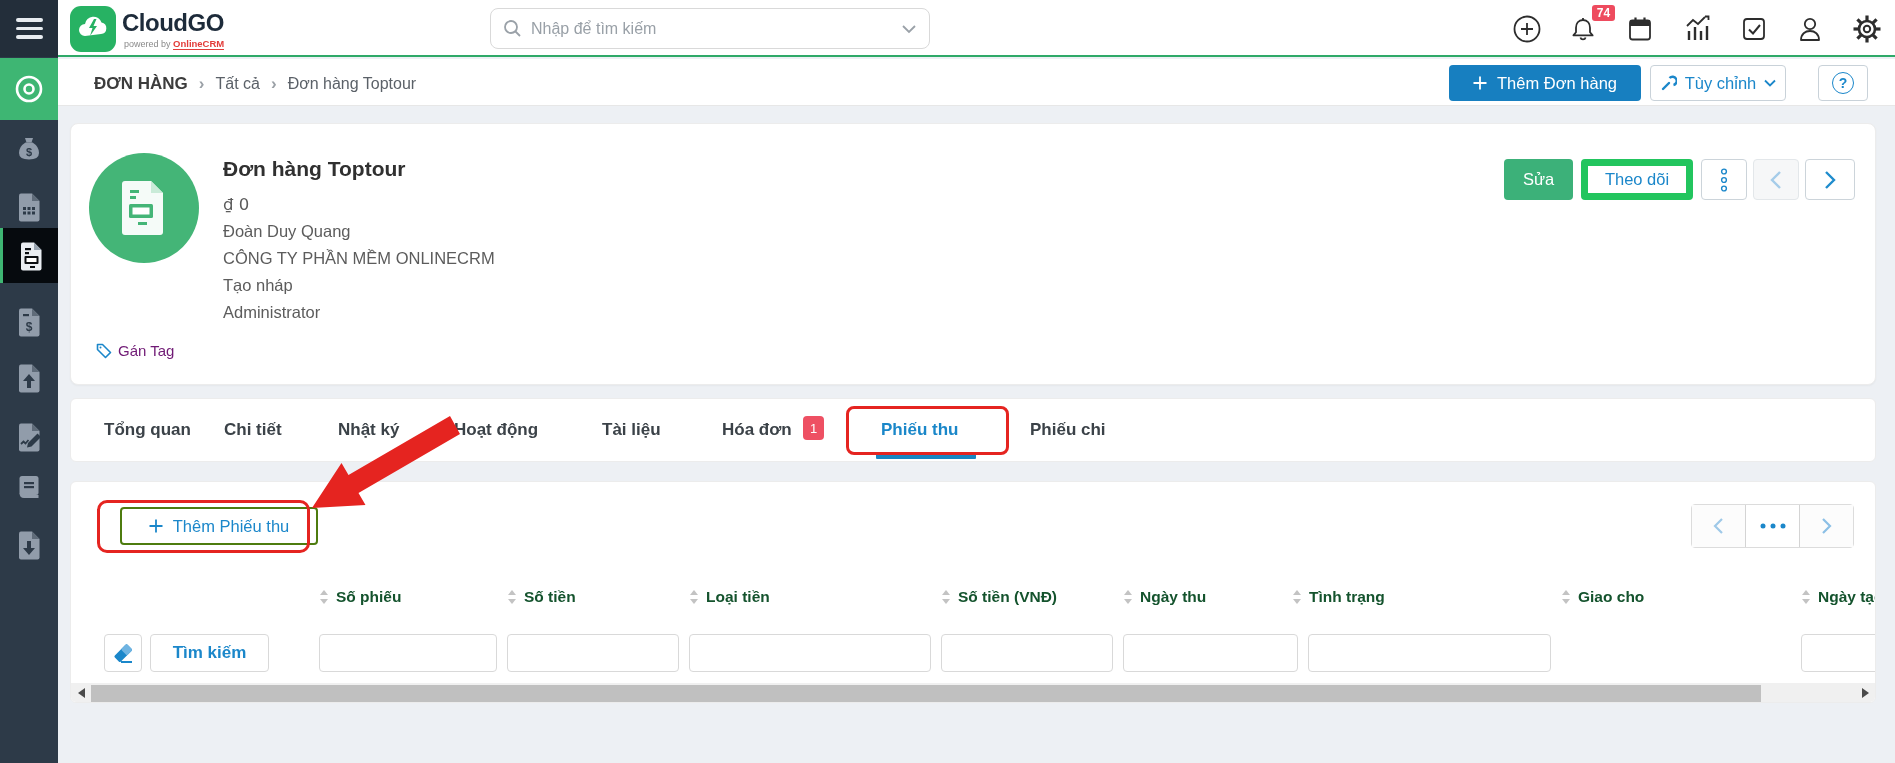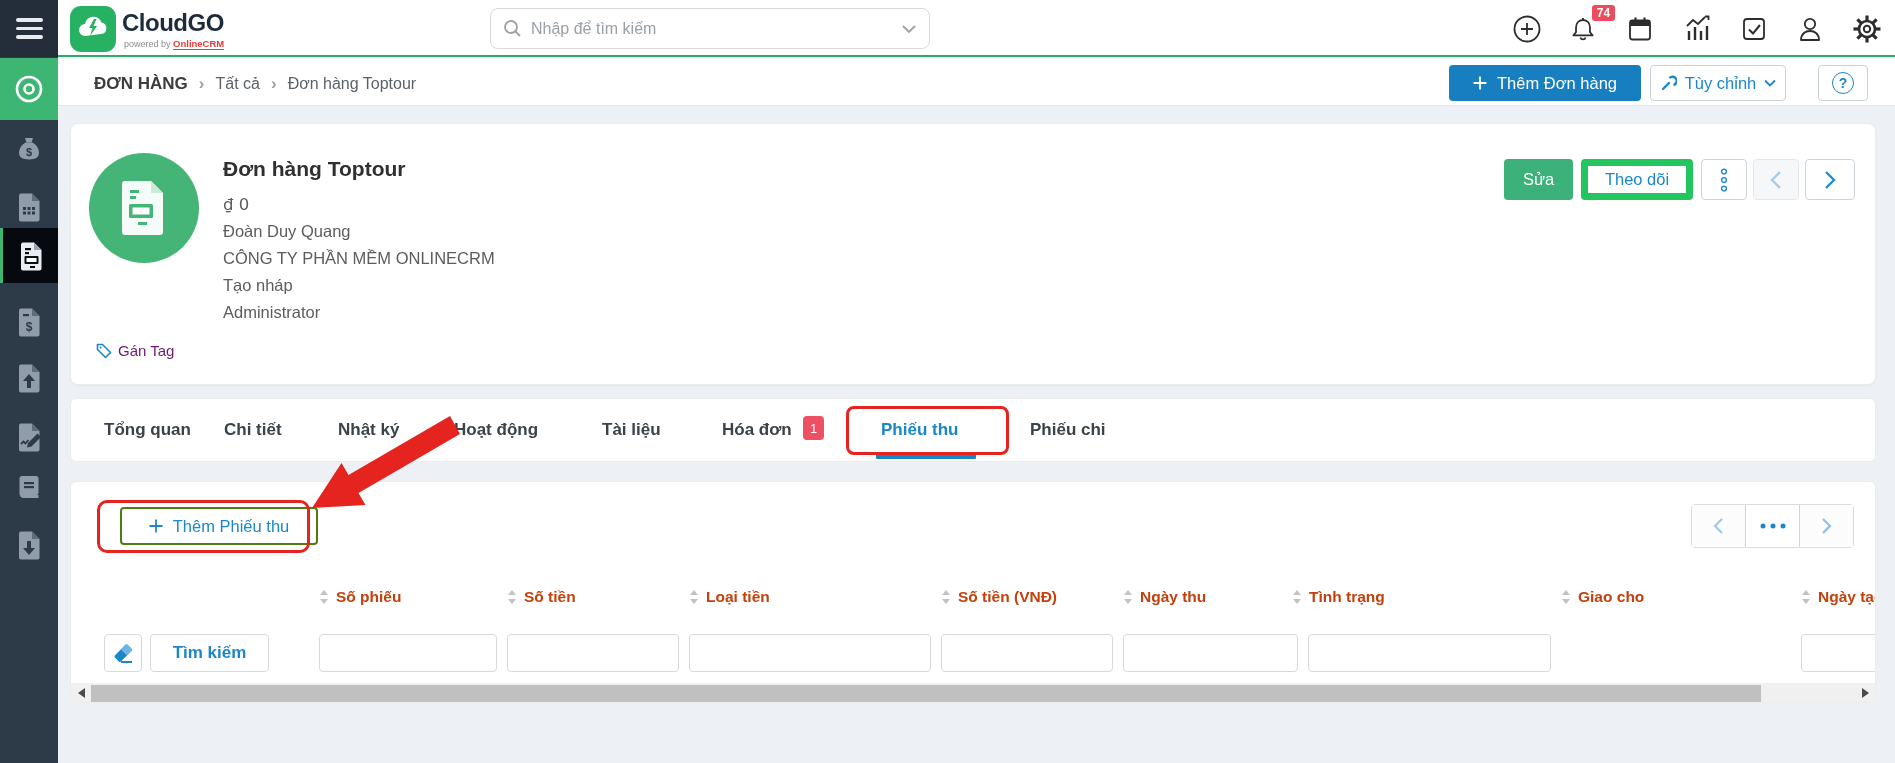--- a/index.html
+++ b/index.html
@@ -62,21 +62,21 @@
   #tab-badge { left:732px; top:17px; width:21px; height:24px; background:#ee5063; border-radius:4px; color:#fff; font-size:13px; display:flex; align-items:center; justify-content:center; }
   #tab-annotation { left:775px; top:7px; width:163px; height:49px; border:3.5px solid #e52420; border-radius:8px; pointer-events:none; z-index:5; }
 
   
   #panel { left:70px; top:481px; width:1806px; height:222px; background:#fff; border:1px solid #ececec; border-radius:6px; overflow:hidden; }
   #btn-add-receipt { left:33px; top:25px; width:198px; height:38px; background:#fff; border:2px solid #4d7c0f; border-radius:4px; color:#1b87ca; font-size:16.5px; display:flex; align-items:center; justify-content:center; gap:10px; cursor:pointer;margin-left:16px; }
   #receipt-annotation { left:26px; top:18px; width:213px; height:53px; border:3.5px solid #e52420; border-radius:10px; pointer-events:none; z-index:5; }
   #pager { left:1620px; top:22px; width:163px; height:44px; border:1px solid #dcdcdc; border-radius:4px; display:flex; }
   #pager .pcell { flex:1; display:flex; align-items:center; justify-content:center; cursor:pointer; background:#fcfcfc; }
   #pager .pcell.mid { background:#fff; border-left:1px solid #d4d4d4; border-right:1px solid #d4d4d4; }
-  .hcell { top:94px; height:42px; display:flex; align-items:center; gap:7px; font-size:15.5px; font-weight:600; color:#c2410c; cursor:pointer; white-space:nowrap; }
+  .hcell { top:94px; height:42px; display:flex; align-items:center; gap:7px; font-size:15.5px; font-weight:600; color:#14532d; cursor:pointer; white-space:nowrap; }
   .ffld { top:152px; height:38px; border:1px solid #d9d9d9; border-radius:4px; background:#fff; font-size:15.5px; color:#444; padding:0 10px; outline:none; font-family:inherit; }
   .ffld::placeholder { color:#a9a9a9; }
   #btn-erase { left:33px; top:152px; width:38px; height:38px; background:#fff; border:1px solid #d9d9d9; border-radius:4px; display:flex; align-items:center; justify-content:center; cursor:pointer; }
   #btn-search { left:79px; top:152px; width:119px; height:38px; background:#fff; border:1px solid #d9d9d9; border-radius:4px; color:#1b87ca; font-size:17px; font-weight:600; display:flex; align-items:center; justify-content:center; cursor:pointer; }
   #hscroll { left:0; top:201px; width:1806px; height:21px; background:#f0f0f0; }
   #hthumb { left:20px; top:2px; width:1670px; height:17px; background:#c0c0c0; cursor:pointer; }
   .scroll-arrow { top:4px; cursor:pointer; }
 
   
   #arrow-overlay { left:0; top:0; width:1895px; height:763px; pointer-events:none; z-index:40; }

